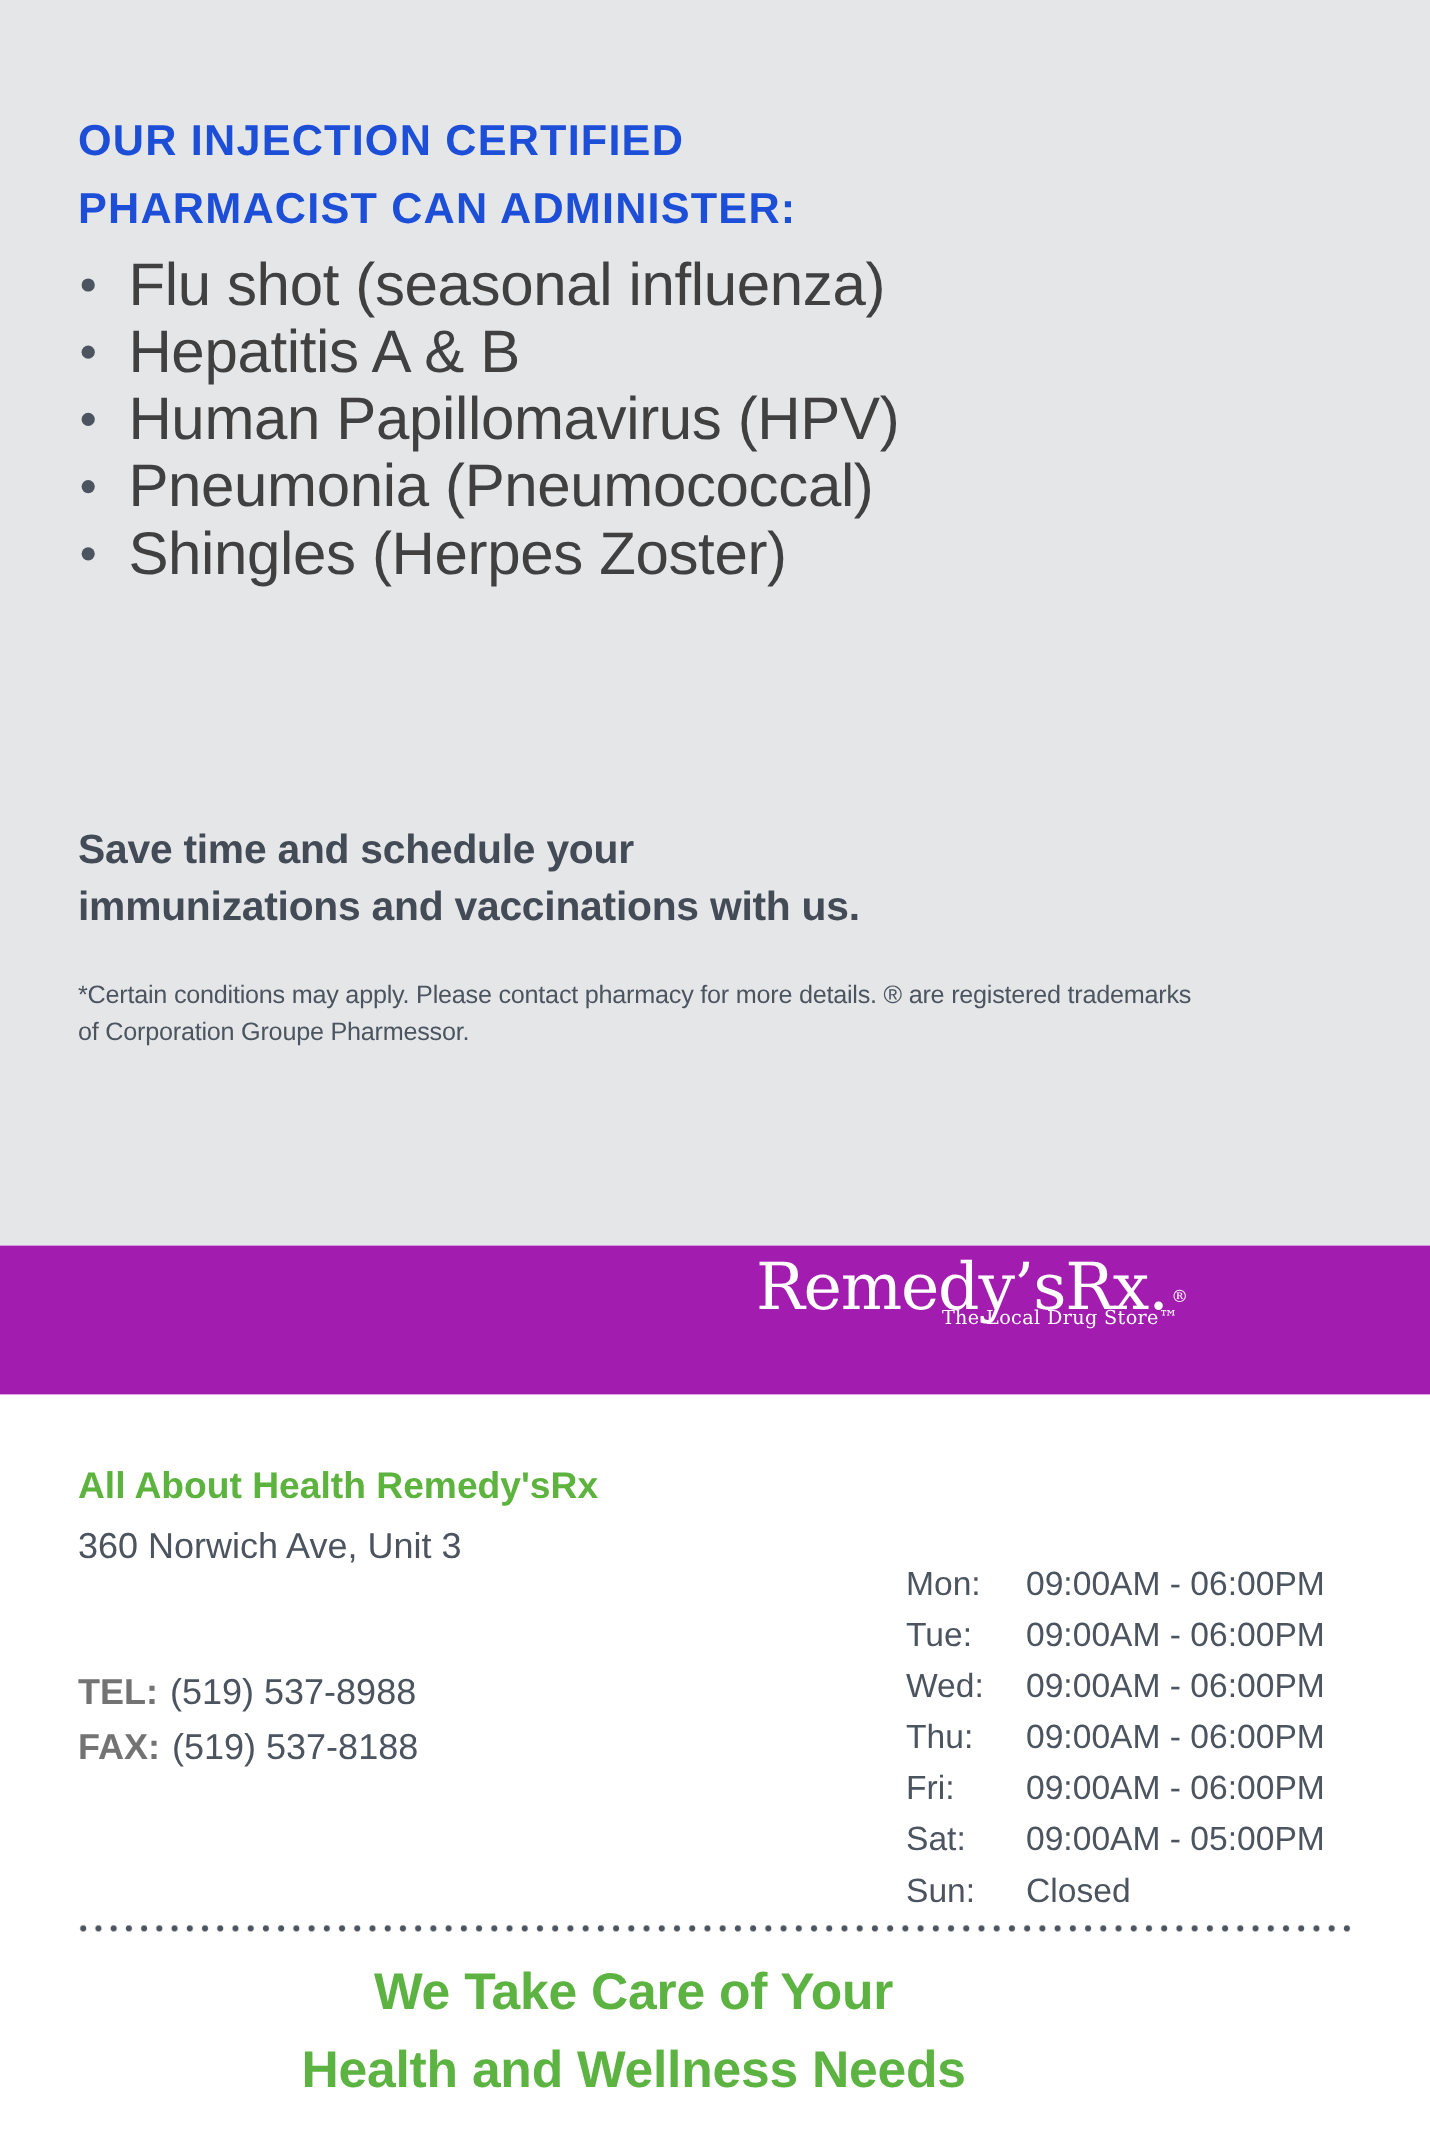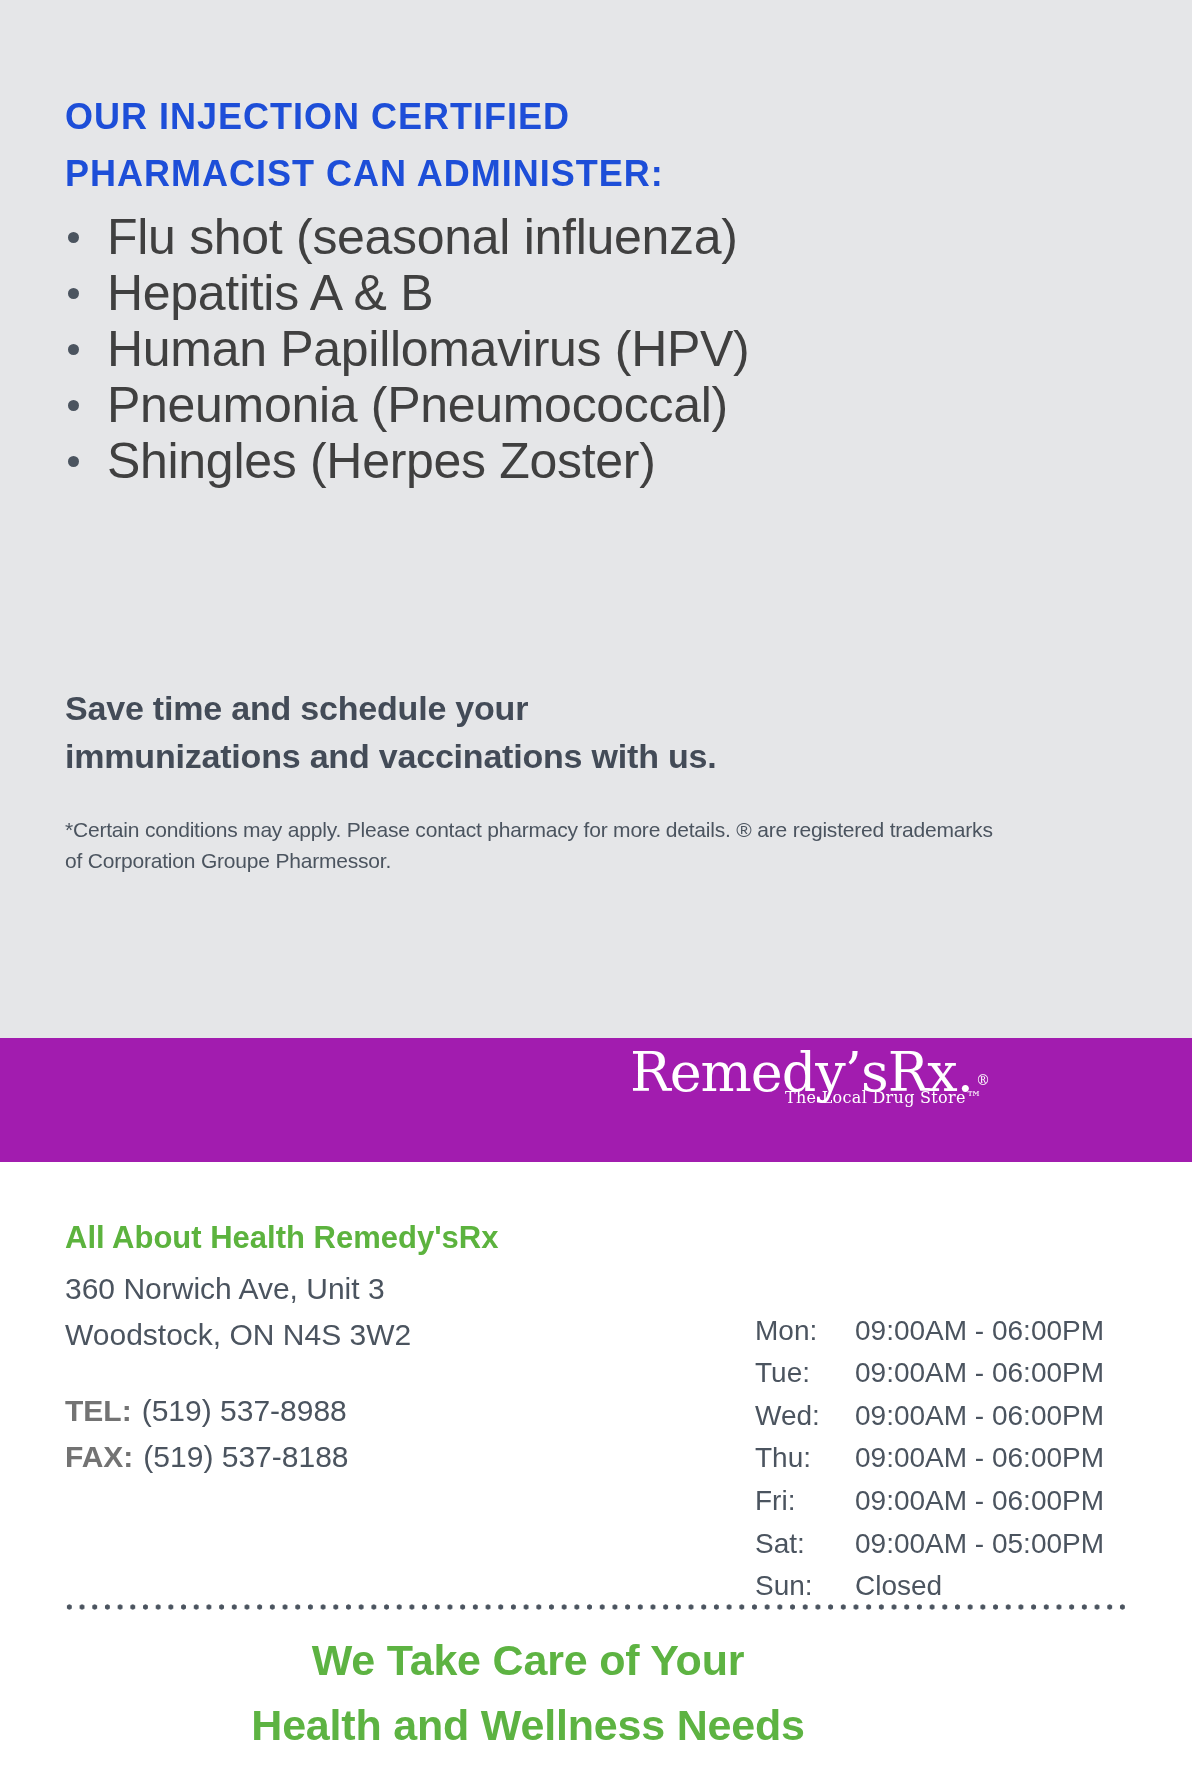--- a/index.html
+++ b/index.html
@@ -30,21 +30,21 @@
   
   .store-name { position:absolute; left:65px; top:1220px; font-size:31px; font-weight:bold; color:#5cb33e; }
   .addr-line1 { position:absolute; left:65px; top:1272px; font-size:30px; color:#4b545f;text-align:right; }
   .addr-line2 { position:absolute; left:65px; top:1318px; font-size:30px; color:#4b545f; }
   .phone-row { position:absolute; left:65px; font-size:30px; color:#4b545f; }
   .tel-row { top:1394px; }
   .fax-row { top:1440px; }
   .phone-label { font-weight:bold; color:#737373; margin-right:10px; }
 
   .hours { position:absolute; left:755px; top:1304px; }
-  .hours-row { display:flex; height:42.6px; align-items:flex-end; font-size:28px; color:#4b545f; }
+  .hours-row { display:flex; height:42.6px; align-items:flex-start; font-size:28px; color:#4b545f; }
   .hours-day { width:100px; }
   .hours-time { white-space:nowrap; }
 
   .dots-line { position:absolute; left:63px; top:1602px; width:1069px; height:10px;
                background-image:radial-gradient(circle, #4b545f 2.3px, transparent 2.9px);
                background-size:12.7px 10px; background-repeat:repeat-x; }
 
   .footer-tagline { position:absolute; left:0; top:1628px; width:1056px; text-align:center;
                     font-size:43px; font-weight:bold; color:#5db342; line-height:65px; letter-spacing:-0.2px; }
 </style>
@@ -92,21 +92,20 @@
 
   <div class="brand-band">
     <div class="logo">
       <span class="logo-main">Remedy’sRx.</span><span class="logo-reg">®</span>
       <div class="logo-tag">The Local Drug Store™</div>
     </div>
   </div>
 
   <div class="store-name">All About Health Remedy'sRx</div>
   <div class="addr-line1">360 Norwich Ave, Unit 3</div>
-  <div class="addr-line2">Woodstock, ON N4S 3W2</div>
 
   <div class="phone-row tel-row">
     <span class="phone-label">TEL:</span><span>(519) 537-8988</span>
   </div>
   <div class="phone-row fax-row">
     <span class="phone-label">FAX:</span><span>(519) 537-8188</span>
   </div>
 
   <div class="hours">
     <div class="hours-row">

